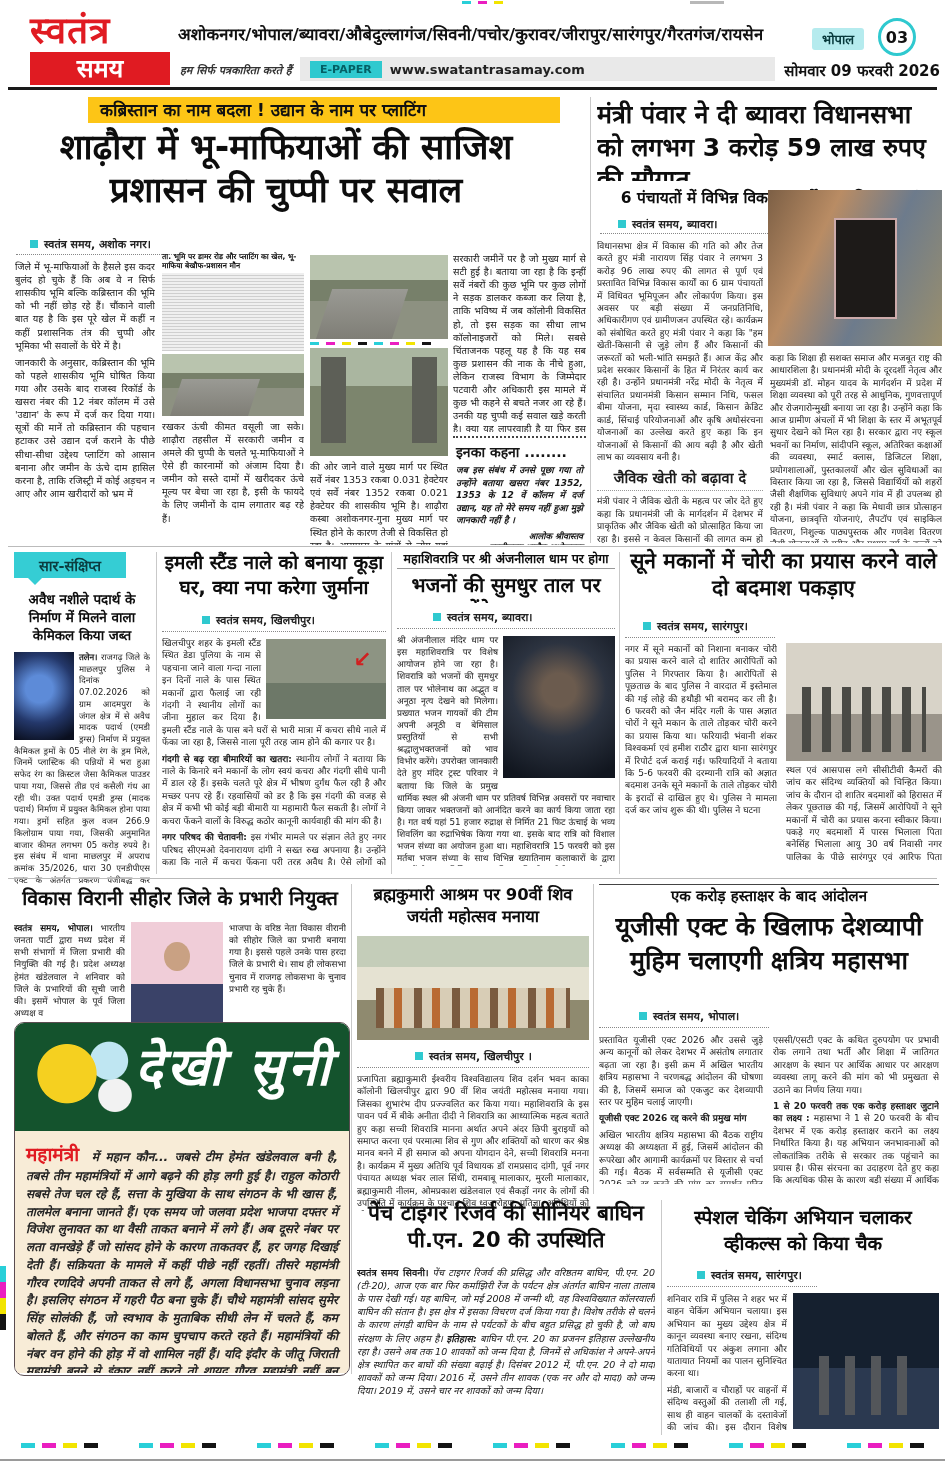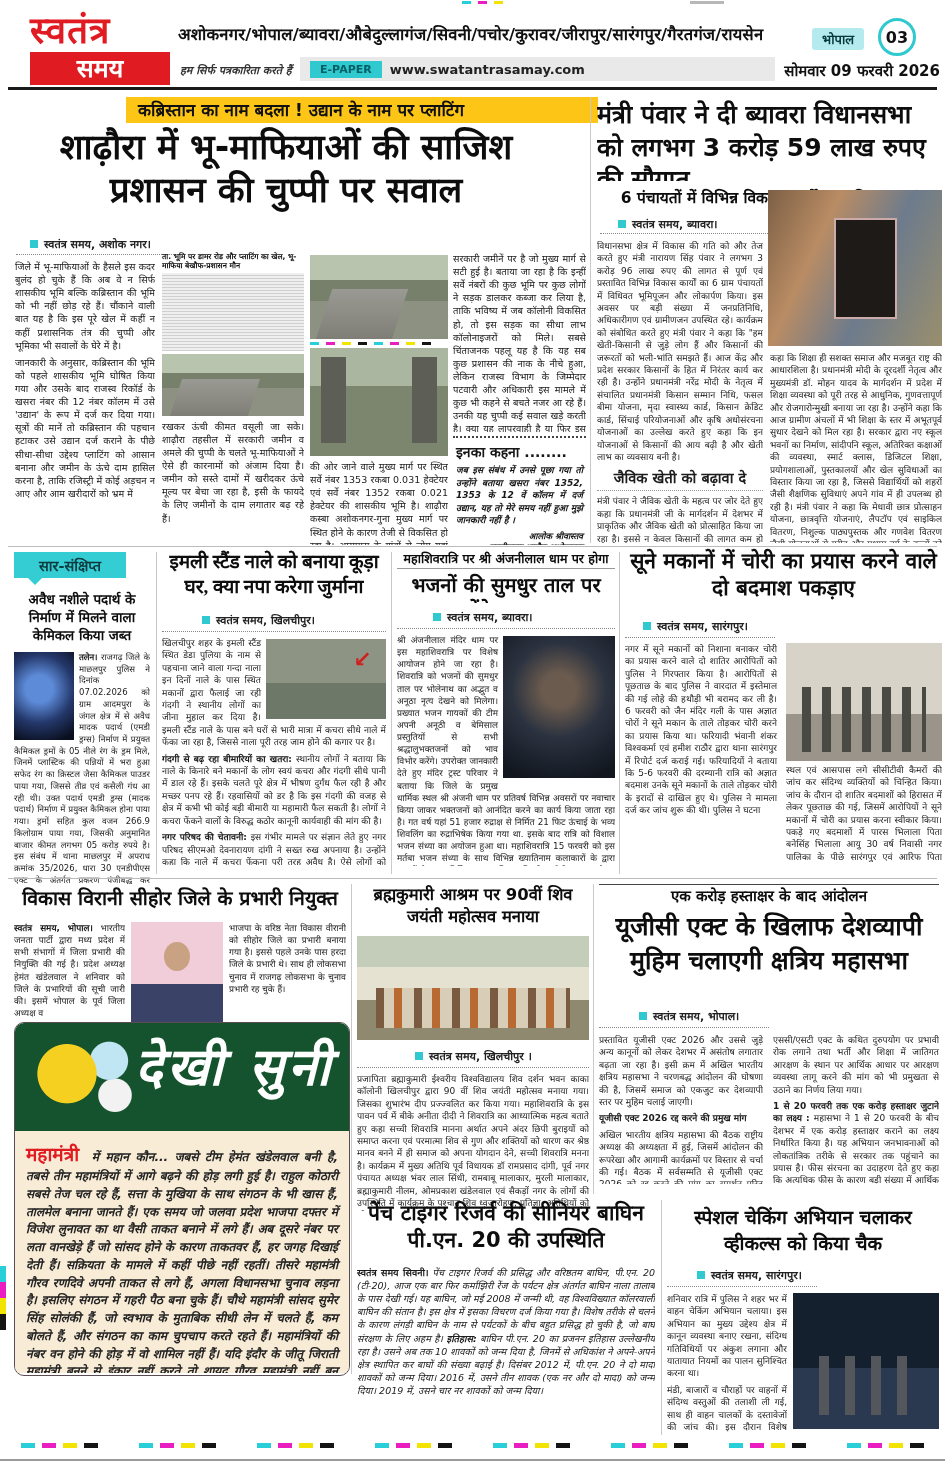--- a/index.html
+++ b/index.html
@@ -18,21 +18,21 @@
   .epaper-chip{background:#2fc9cf;color:#046065;font-size:11px;font-weight:bold;padding:2px 10px;}
   .website{font-size:13px;font-weight:bold;color:#222;text-decoration:none;}
   .edition-pill{background:#b5ebee;color:#07393c;font-size:13px;font-weight:bold;
                 padding:2px 10px;border-radius:3px;}
   .page-circle{width:32px;height:32px;border:3px solid #2fc9cf;border-radius:50%;background:#fff;
                display:flex;align-items:center;justify-content:center;font-size:16px;font-weight:bold;color:#111;}
   .date{font-size:15px;font-weight:bold;color:#111;}
   .masthead-rule{background:#1a1a1a;height:3px;}
   
   .kicker{background:#fdc516;color:#111;font-size:17px;font-weight:bold;
-          padding:2px 12px;line-height:1.3;white-space:nowrap;overflow:hidden;margin-left:38px;}
+          padding:2px 12px;line-height:1.3;white-space:nowrap;overflow:hidden;}
   .headline{font-weight:bold;color:#0d0d0d;text-align:center;}
   .byline{display:flex;align-items:center;gap:6px;font-size:11px;font-weight:bold;color:#222;}
   .byline .sq{width:8px;height:8px;background:#2fc9cf;flex:0 0 auto;}
   .dotted{border-bottom:1px dotted #888;}
   .body-txt{font-size:9.5px;line-height:1.38;text-align:justify;color:#1c1c1c;}
   .body-txt p{margin:0 0 4px 0;}
   .lead-b{font-weight:bold;}
   .col-rule{background:#c9c9c9;width:1px;}
   .subhead-center{font-weight:bold;text-align:center;font-size:14.5px;
                   border-bottom:1px dotted #999;padding-bottom:2px;margin:5px 0 4px 0;}
@@ -206,21 +206,21 @@
     <div class="brief-badge" style="width:112px;">सार-संक्षिप्त</div>
     <div class="headline of-h" style="font-size:13.5px;line-height:1.35;margin-top:12px;height:58px;">अवैध नशीले पदार्थ के निर्माण में मिलने वाला केमिकल किया जब्त</div>
     <div class="body-txt of-h" style="font-size:8.5px;height:232px;margin-top:4px;">
       <div class="photo ph-drums" style="width:60px;height:88px;float:left;margin:0 5px 3px 0;"></div>
       <span class="lead-b">तलेन।</span>
       <span>राजगढ़ जिले के माछलपुर पुलिस ने दिनांक 07.02.2026 को ग्राम आदमपुरा के जंगल क्षेत्र में से अवैध मादक पदार्थ (एमडी ड्रग्स) निर्माण में प्रयुक्त कैमिकल ड्रमों के 05 नीले रंग के ड्रम मिले, जिनमें प्लास्टिक की पन्नियों में भरा हुआ सफेद रंग का क्रिस्टल जैसा कैमिकल पाउडर पाया गया, जिससे तीव्र एवं कसैली गंध आ रही थी। उक्त पदार्थ एमडी ड्रग्स (मादक पदार्थ) निर्माण में प्रयुक्त कैमिकल होना पाया गया। ड्रमों सहित कुल वजन 266.9 किलोग्राम पाया गया, जिसकी अनुमानित बाजार कीमत लगभग 05 करोड़ रुपये है। इस संबंध में थाना माछलपुर में अपराध क्रमांक 35/2026, धारा 30 एनडीपीएस एक्ट के अंतर्गत प्रकरण पंजीबद्ध कर विवेचना प्रारंभ कर दी गई है। अज्ञात आरोपियों की तलाश की जा रही है।</span>
     </div>
   </div>
 
   <div class="abs" style="left:162px;top:550px;width:224px;">
-    <div class="headline of-h" style="font-size:19px;line-height:1.3;height:56px;font-family:Liberation Serif, serif;">इमली स्टैंड नाले को बनाया कूड़ा घर, क्या नपा करेगा जुर्माना</div>
+    <div class="headline of-h" style="font-size:19px;line-height:1.3;height:56px;">इमली स्टैंड नाले को बनाया कूड़ा घर, क्या नपा करेगा जुर्माना</div>
     <div class="byline" style="margin:6px 0 0 40px;">
       <span class="sq"></span>
       <span>स्वतंत्र समय, खिलचीपुर।</span>
     </div>
     <div class="dotted" style="margin:4px 0 5px 0;"></div>
     <div class="body-txt of-h" style="font-size:9px;height:228px;">
       <div class="photo ph-drain" style="width:120px;height:80px;float:right;margin:2px 0 3px 5px;"></div>
       <p>खिलचीपुर शहर के इमली स्टैंड स्थित डेडा पुलिया के नाम से पहचाना जाने वाला गन्दा नाला इन दिनों नाले के पास स्थित मकानों द्वारा फैलाई जा रही गंदगी ने स्थानीय लोगों का जीना मुहाल कर दिया है। इमली स्टैंड नाले के पास बने घरों से भारी मात्रा में कचरा सीधे नाले में फेंका जा रहा है, जिससे नाला पूरी तरह जाम होने की कगार पर है।</p>
       <p><span class="lead-b">गंदगी से बढ़ रहा बीमारियों का खतरा:</span>
          <span>स्थानीय लोगों ने बताया कि नाले के किनारे बने मकानों के लोग स्वयं कचरा और गंदगी सीधे पानी में डाल रहे हैं। इसके चलते पूरे क्षेत्र में भीषण दुर्गंध फैल रही है और मच्छर पनप रहे हैं। रहवासियों को डर है कि इस गंदगी की वजह से क्षेत्र में कभी भी कोई बड़ी बीमारी या महामारी फैल सकती है। लोगों ने कचरा फेंकने वालों के विरुद्ध कठोर कानूनी कार्यवाही की मांग की है।</span></p>

